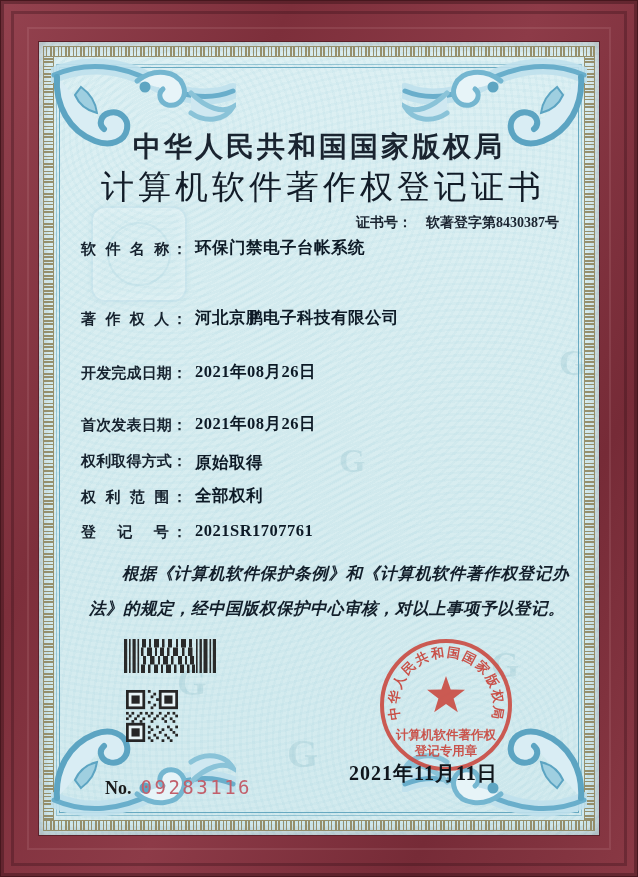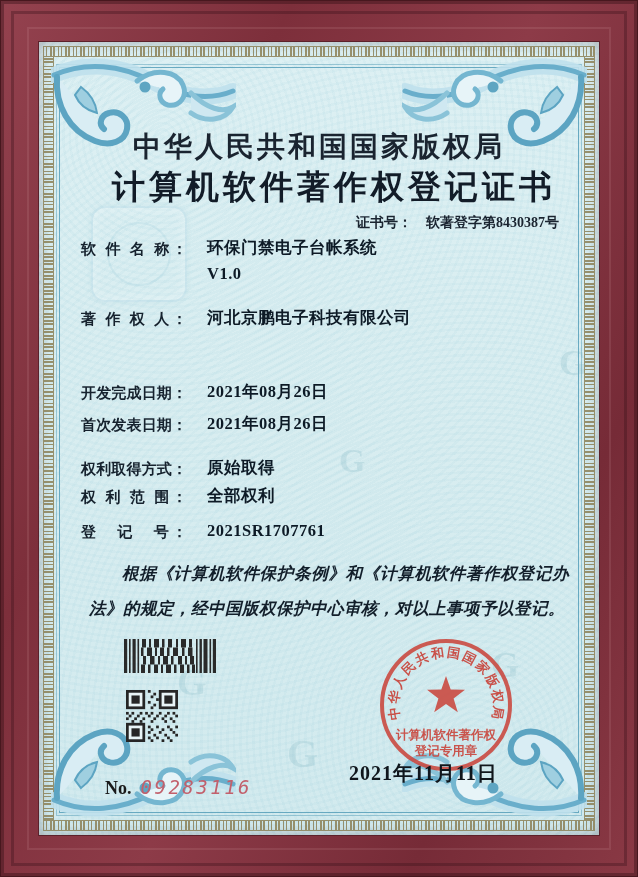--- a/index.html
+++ b/index.html
@@ -44,42 +44,42 @@
     border:2px solid rgba(170,210,225,.55);opacity:.5;
     box-shadow:inset 0 0 12px rgba(255,255,255,.65), 0 0 5px rgba(130,185,200,.35);}
   .emboss::after{content:'';position:absolute;inset:14px;border-radius:50%;
     border:2px solid rgba(160,205,220,.5);}
   
   .wm{position:absolute;font-family:"Liberation Serif",serif;font-weight:bold;
       color:rgba(111,169,187,.20);pointer-events:none;}
   
   .t1{position:absolute;top:86px;left:0;width:100%;text-align:center;
       font-size:28px;font-weight:bold;letter-spacing:3px;color:#1a2430;}
-  .t2{position:absolute;top:123px;left:15px;width:100%;text-align:center;
-      font-size:33px;font-weight:bold;letter-spacing:4px;color:#121c28;}
+  .t2{position:absolute;top:123px;left:4px;width:100%;text-align:center;
+      font-size:33px;font-weight:normal;letter-spacing:4px;color:#121c28;}
   .certno{position:absolute;top:172px;right:40px;font-size:14px;font-weight:bold;
       display:flex;gap:14px;color:#1a2430;}
   
   .fields{position:absolute;left:42px;top:198px;width:492px;height:312px;}
   .field{position:absolute;display:flex;align-items:flex-start;white-space:nowrap;}
   .flabel{display:inline-block;width:106px;font-size:15px;font-weight:bold;
       text-align:justify;text-align-last:justify;color:#16222e;flex:0 0 106px;}
-  .fvalue{margin-left:20px;font-size:16.5px;font-weight:bold;letter-spacing:.5px;color:#0d1a26;line-height:1.0;}
+  .fvalue{margin-left:8px;font-size:16.5px;font-weight:bold;letter-spacing:.5px;color:#0d1a26;line-height:1.0;}
   .fvalue .v2{margin-top:9px;}
   
   .statement{position:absolute;left:42px;top:506px;width:480px;margin:8px;
       font-size:16.5px;font-weight:600;line-height:35px;text-indent:2em;
       text-align:justify;letter-spacing:.5px;color:#121e2a;font-style:italic;}
   
   .barcode{position:absolute;left:85px;top:597px;}
   .qrcode{position:absolute;left:87px;top:648px;}
   .serial{position:absolute;left:66px;top:708px;display:flex;align-items:baseline;}
   .serial .pfx{font-size:18px;font-weight:bold;color:#1a1a1a;margin-top:28px;}
   .serial .num{margin-left:9px;font-size:19px;letter-spacing:2.5px;color:#c2606c;
-      font-family:"DejaVu Sans Mono",monospace;font-style:italic;}
+      font-family:"DejaVu Sans Mono",monospace;}
   
   .seal{position:absolute;left:336px;top:592px;}
   .seal text{font-family:"Liberation Sans",sans-serif;}
   .issue-date{position:absolute;left:310px;top:718px;width:200px;text-align:left;
       font-size:20px;font-weight:bold;letter-spacing:1px;color:#10161c;}
 </style>
 </head>
 <body>
 
 <div class="scene">
@@ -149,36 +149,35 @@
       <div class="certno">
         <span>证书号：</span>
         <span>软著登字第8430387号</span>
       </div>
 
       <div class="fields">
         <div class="field" style="top:0;">
           <span class="flabel">软 件 名 称：</span>
           <span class="fvalue">
             <div>环保门禁电子台帐系统</div>
-            <div class="v2">V1.0</div>
           </span>
         </div>
         <div class="field" style="top:70px;justify-content:flex-end;">
           <span class="flabel">著 作 权 人：</span>
           <span class="fvalue">河北京鹏电子科技有限公司</span>
         </div>
-        <div class="field" style="top:144px;">
+        <div class="field" style="top:124px;">
           <span class="flabel">开发完成日期：</span>
           <span class="fvalue">2021年08月26日</span>
         </div>
         <div class="field" style="top:176px;">
           <span class="flabel">首次发表日期：</span>
           <span class="fvalue">2021年08月26日</span>
         </div>
-        <div class="field" style="top:220px;">
+        <div class="field" style="top:212px;align-items:flex-end;">
           <span class="flabel">权利取得方式：</span>
           <span class="fvalue">原始取得</span>
         </div>
         <div class="field" style="top:248px;">
           <span class="flabel">权 利 范 围：</span>
           <span class="fvalue">全部权利</span>
         </div>
         <div class="field" style="top:283px;">
           <span class="flabel">登　记　号：</span>
           <span class="fvalue">2021SR1707761</span>

